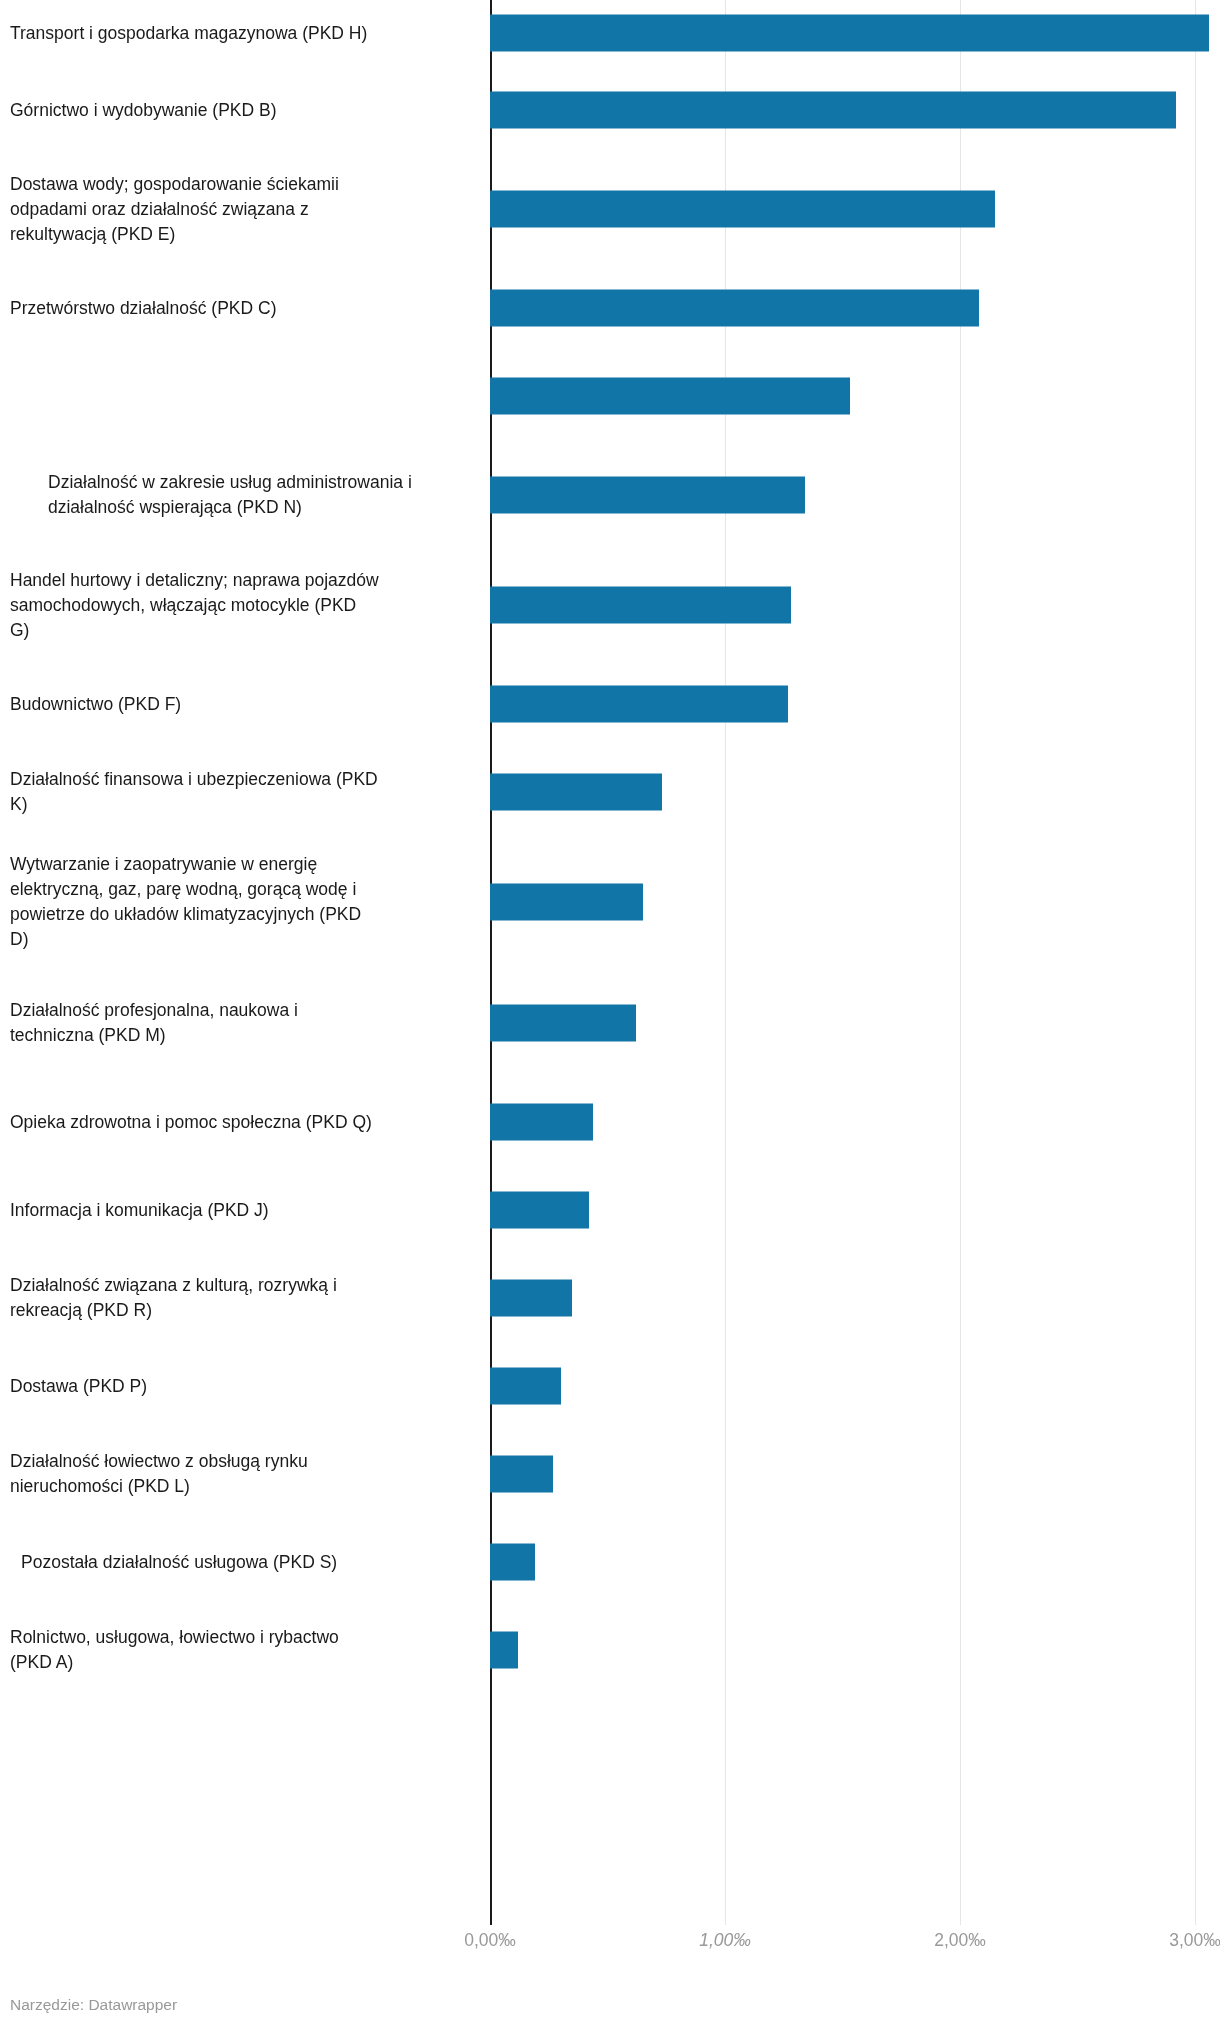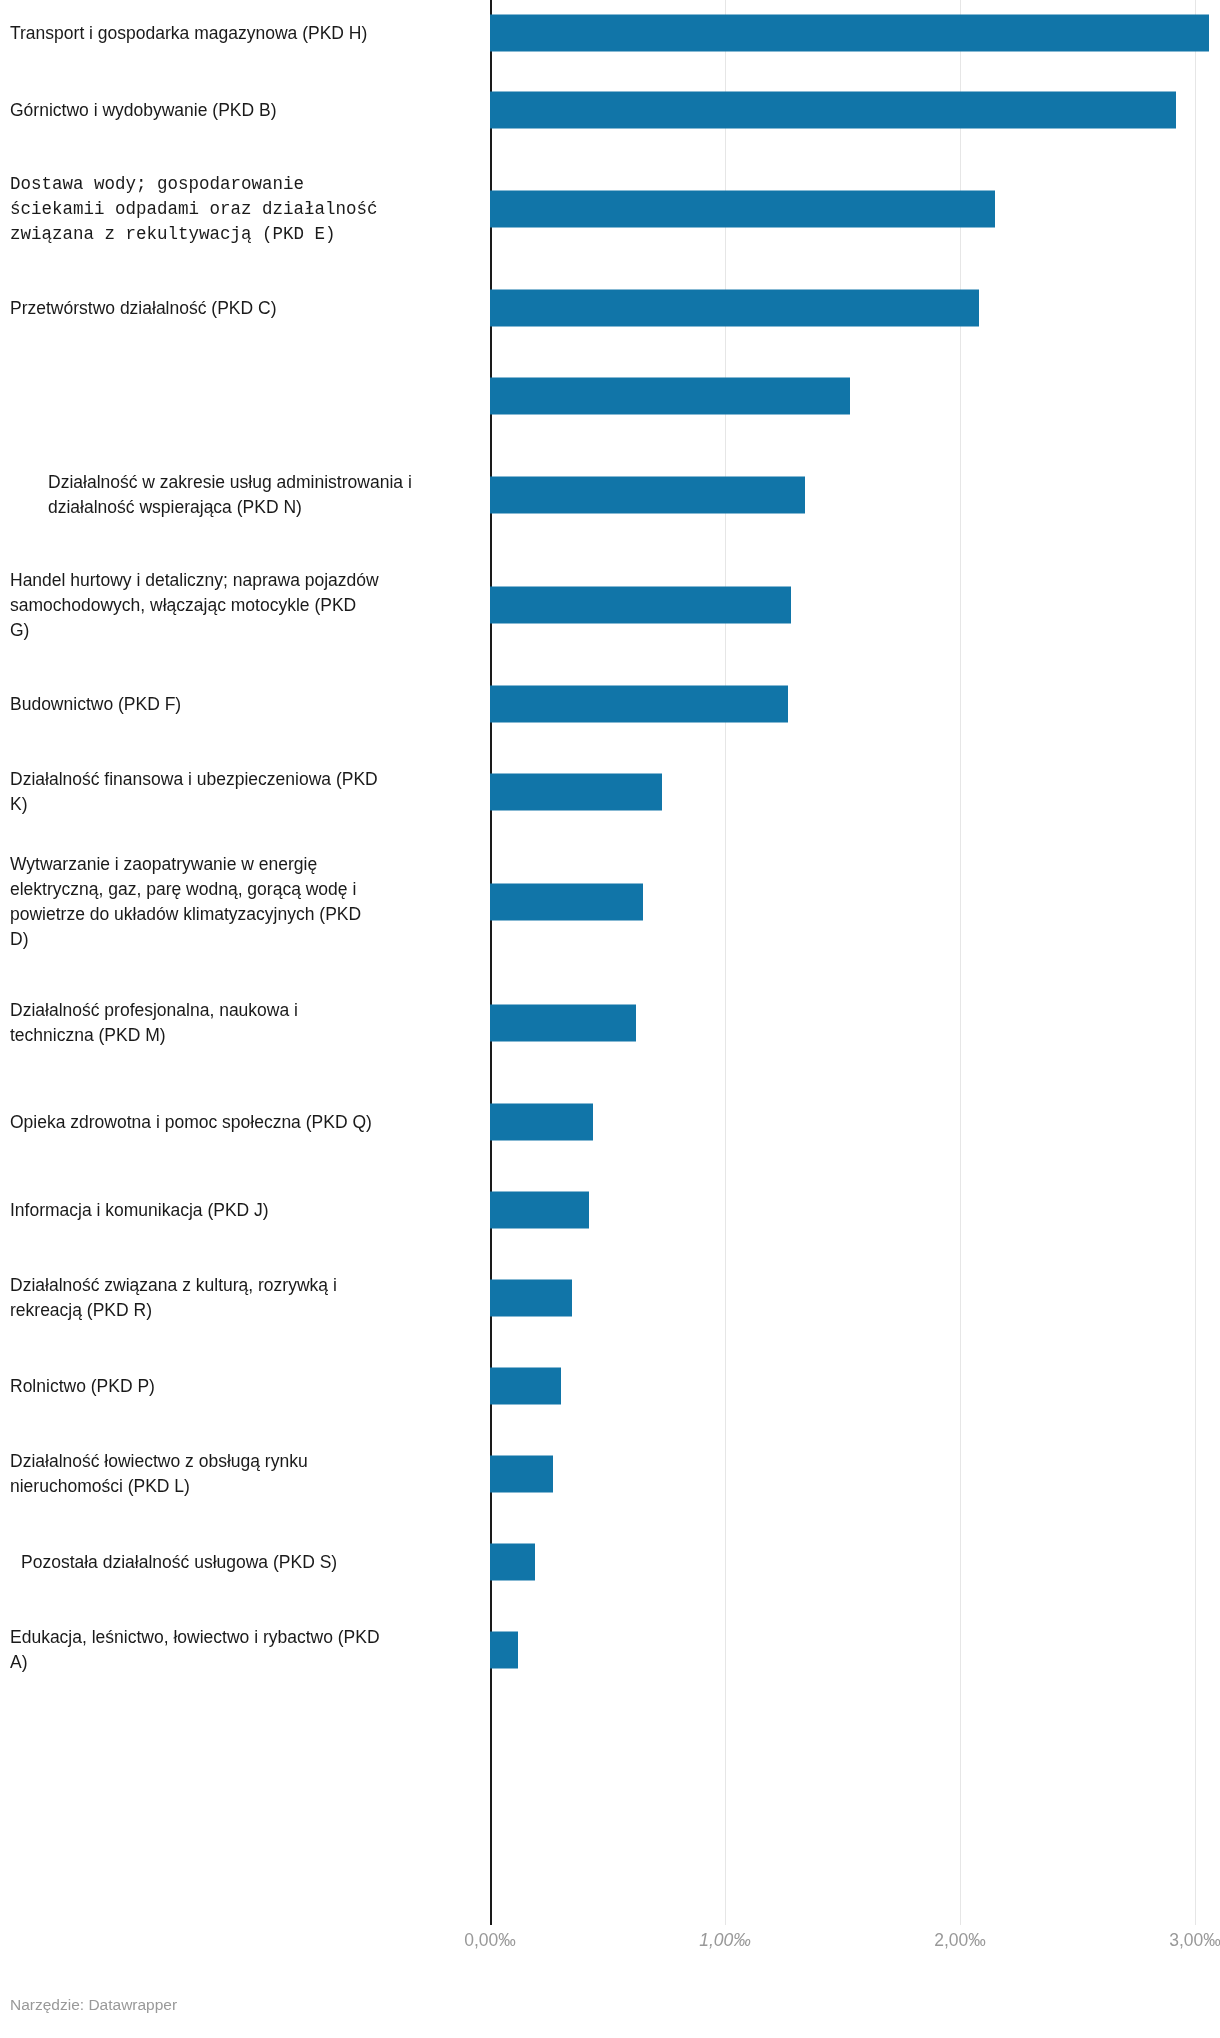--- a/index.html
+++ b/index.html
@@ -87,21 +87,21 @@
       </div>
     <div class="rows" id="rows">
         <div class="row" style="position: absolute; left: 0px; top: 0px; height: 66px; width: 1220px;">
           <div class="row-label" style="top: 50%; transform: translateY(-50%);">Transport i gospodarka magazynowa (PKD H)</div>
           <div class="bar" title="3,06‰" style="left: 490px; width: 719.1px; background: rgb(17, 117, 168); top: 50%; transform: translateY(-50%);"></div>
         </div>
         <div class="row" style="position: absolute; left: 0px; top: 66px; height: 88px; width: 1220px;">
           <div class="row-label" style="top: 50%; transform: translateY(-50%);">Górnictwo i wydobywanie (PKD B)</div>
           <div class="bar" title="2,92‰" style="left: 490px; width: 686.2px; background: rgb(17, 117, 168); top: 50%; transform: translateY(-50%);"></div>
         </div>
-        <div class="row" style="position: absolute; left: 0px; top: 154px; height: 110px; width: 1220px; font-family: Liberation Mono, monospace;">
+        <div class="row" style="position: absolute; left: 0px; top: 154px; height: 110px; width: 1220px;">
           <div class="row-label" style="top: 50%; transform: translateY(-50%);">Dostawa wody; gospodarowanie ściekamii odpadami oraz działalność związana z rekultywacją (PKD E)</div>
           <div class="bar" title="2,15‰" style="left: 490px; width: 505.25px; background: rgb(17, 117, 168); top: 50%; transform: translateY(-50%);"></div>
         </div>
         <div class="row" style="position: absolute; left: 0px; top: 264px; height: 88px; width: 1220px;">
           <div class="row-label" style="top: 50%; transform: translateY(-50%);">Przetwórstwo działalność (PKD C)</div>
           <div class="bar" title="2,08‰" style="left: 490px; width: 488.8px; background: rgb(17, 117, 168); top: 50%; transform: translateY(-50%);"></div>
         </div>
         <div class="row" style="position: absolute; left: 0px; top: 352px; height: 88px; width: 1220px;">
           <div class="bar" title="1,53‰" style="left: 490px; width: 359.55px; background: rgb(17, 117, 168); top: 50%; transform: translateY(-50%);"></div>
         </div>
@@ -135,33 +135,33 @@
         </div>
         <div class="row" style="position: absolute; left: 0px; top: 1166px; height: 88px; width: 1220px;">
           <div class="row-label" style="top: 50%; transform: translateY(-50%);">Informacja i komunikacja (PKD J)</div>
           <div class="bar" title="0,42‰" style="left: 490px; width: 98.7px; background: rgb(17, 117, 168); top: 50%; transform: translateY(-50%);"></div>
         </div>
         <div class="row" style="position: absolute; left: 0px; top: 1254px; height: 88px; width: 1220px;">
           <div class="row-label" style="top: 50%; transform: translateY(-50%);">Działalność związana z kulturą, rozrywką i rekreacją (PKD R)</div>
           <div class="bar" title="0,35‰" style="left: 490px; width: 82.25px; background: rgb(17, 117, 168); top: 50%; transform: translateY(-50%);"></div>
         </div>
         <div class="row" style="position: absolute; left: 0px; top: 1342px; height: 88px; width: 1220px;">
-          <div class="row-label" style="top: 50%; transform: translateY(-50%);">Rolnictwo (PKD P)</div>
+          <div class="row-label" style="top: 50%; transform: translateY(-50%);">Dostawa (PKD P)</div>
           <div class="bar" title="0,3‰" style="left: 490px; width: 70.5px; background: rgb(17, 117, 168); top: 50%; transform: translateY(-50%);"></div>
         </div>
         <div class="row" style="position: absolute; left: 0px; top: 1430px; height: 88px; width: 1220px;">
           <div class="row-label" style="top: 50%; transform: translateY(-50%);">Działalność łowiectwo z obsługą rynku nieruchomości (PKD L)</div>
           <div class="bar" title="0,27‰" style="left: 490px; width: 63.45px; background: rgb(17, 117, 168); top: 50%; transform: translateY(-50%);"></div>
         </div>
         <div class="row" style="position: absolute; left: 0px; top: 1518px; height: 88px; width: 1220px;">
           <div class="row-label" style="top: 50%; transform: translateY(-50%); margin-left: 11px;">Pozostała działalność usługowa (PKD S)</div>
           <div class="bar" title="0,19‰" style="left: 490px; width: 44.65px; background: rgb(17, 117, 168); top: 50%; transform: translateY(-50%);"></div>
         </div>
         <div class="row" style="position: absolute; left: 0px; top: 1606px; height: 88px; width: 1220px;">
-          <div class="row-label" style="top: 50%; transform: translateY(-50%);">Edukacja, leśnictwo, łowiectwo i rybactwo (PKD A)</div>
+          <div class="row-label" style="top: 50%; transform: translateY(-50%);">Rolnictwo, usługowa, łowiectwo i rybactwo (PKD A)</div>
           <div class="bar" title="0,12‰" style="left: 490px; width: 28.2px; background: rgb(17, 117, 168); top: 50%; transform: translateY(-50%);"></div>
         </div>
       </div>
   </div>
 
   <div class="axis" id="x-axis">
       <div class="tick" style="left: 490px;">0,00‰</div>
       <div class="tick" style="left: 725px; font-style: italic;">1,00‰</div>
       <div class="tick" style="left: 960px;">2,00‰</div>
       <div class="tick" style="left: 1195px;">3,00‰</div>

